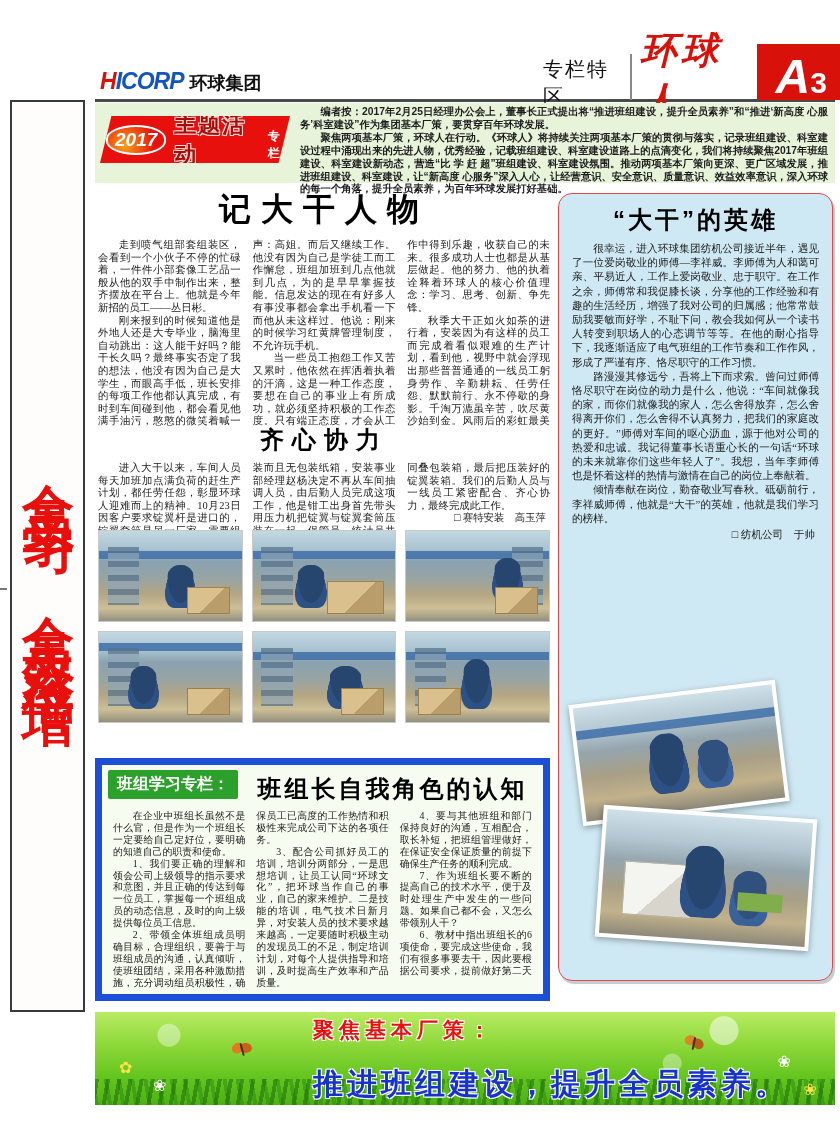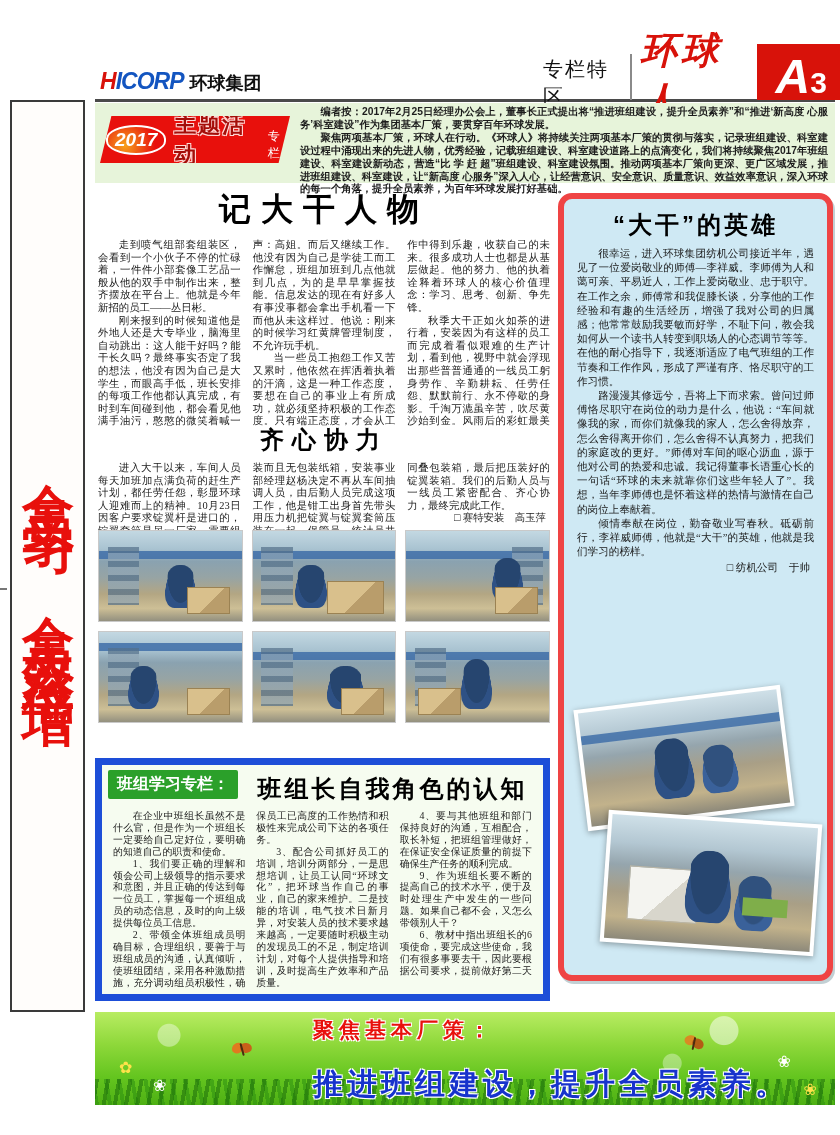--- a/index.html
+++ b/index.html
@@ -39,21 +39,21 @@
   .editor-text p { text-indent:2em; }
 
   .badge { position:absolute; left:100px; top:116px; width:190px; height:47px; background:#e8100c;
     clip-path:polygon(6% 0, 100% 0, 94% 100%, 0 100%); display:flex; align-items:center; }
   .badge .year { font-family:"Liberation Sans",sans-serif; font-weight:bold; font-style:italic;
     color:#fff; font-size:19px; background:radial-gradient(circle at 30% 70%, #f7a21b 0%, #e8100c 70%);
     border:2px solid #fff; border-radius:50%/46%; padding:2px 7px; margin-left:6px; }
   .badge .t { font-family:"Liberation Sans",sans-serif; font-weight:bold; font-size:22px; color:#a50d08;
     text-shadow:1px 1px 0 #ffd9d6, -1px -1px 0 #ffd9d6, 1px -1px 0 #ffd9d6, -1px 1px 0 #ffd9d6;
     letter-spacing:2px; margin-left:8px; }
-  .badge .s { font-family:"Liberation Sans",sans-serif; font-weight:normal; font-size:12px; color:#fff; margin:10px 0 0 4px; }
+  .badge .s { font-family:"Liberation Sans",sans-serif; font-weight:bold; font-size:12px; color:#fff; margin:10px 0 0 4px; }
 
   
   .headline { font-family:"Liberation Sans",sans-serif; font-weight:bold; color:#000; text-align:center; }
   .art-body { text-align:justify; color:#1a1a1a; column-fill:auto; }
   .art-body p { text-indent:2em; }
   .art-body .author { text-align:right; text-indent:0; padding-right:4px; }
 
   .art1 { position:absolute; left:98px; top:188px; width:452px; }
   .art1 .headline { font-size:32px; letter-spacing:10px; }
   .art1 .art-body { margin-top:7px; height:196px; overflow:hidden;
@@ -88,21 +88,21 @@
   .green-box { position:absolute; left:95px; top:758px; width:455px; height:243px;
     border:7px solid #1d4ed8; background:#f6fcf0; }
   .kicker { position:absolute; left:6px; top:5px; background:#2ba02a; color:#fff;
     font-family:"Liberation Sans",sans-serif; font-weight:bold; font-size:16px; padding:4px 9px; border-radius:2px; }
   .green-box .headline { margin:8px 10px 0 150px; font-size:24px; letter-spacing:3px; }
   .green-box .art-body { margin:5px 11px 0 11px; height:188px; overflow:hidden;
     column-count:3; column-gap:11px; font-size:9.9px; line-height:11.9px; }
 
   
   .hero-box { position:absolute; left:558px; top:193px; width:275px; height:788px;
-    background:#cfe9f4; border:6px solid #ef4444; border-radius:14px;
+    background:#cfe9f4; border:1px solid #ef4444; border-radius:14px;
     box-shadow:2px 3px 0 rgba(120,150,160,.45); overflow:hidden; }
   .hero-box .headline { margin-top:10px; font-size:24px; letter-spacing:3px; }
   .hero-box .art-body { margin:6px 13px 0 13px; font-size:10.6px; line-height:14.2px; }
   .hero-box .author { margin-top:2px; }
   .tilt-photo { position:absolute; width:208px; height:122px; background:#fff; padding:4px;
     box-shadow:0 2px 6px rgba(0,0,0,.35); }
   .tilt-photo .inner { width:100%; height:100%; overflow:hidden; position:relative;
     background:linear-gradient(180deg,#cfe0e8 0%,#b3c7d2 22%,#95a5ad 40%,#a99f86 62%,#c2b28b 82%,#8d897a 100%); }
   .tp1 { left:16px; top:498px; transform:rotate(-7deg); }
   .tp2 { left:40px; top:618px; transform:rotate(4deg); width:214px; height:132px; }
@@ -227,21 +227,21 @@
 
   <div class="green-box">
     <div class="kicker">班组学习专栏：</div>
     <div class="headline">班组长自我角色的认知</div>
     <div class="art-body">
       <p>在企业中班组长虽然不是什么官，但是作为一个班组长一定要给自己定好位，要明确的知道自己的职责和使命。</p>
       <p>1、我们要正确的理解和领会公司上级领导的指示要求和意图，并且正确的传达到每一位员工，掌握每一个班组成员的动态信息，及时的向上级提供每位员工信息。</p>
       <p>2、带领全体班组成员明确目标，合理组织，要善于与班组成员的沟通，认真倾听，使班组团结，采用各种激励措施，充分调动组员积极性，确保员工已高度的工作热情和积极性来完成公司下达的各项任务。</p>
       <p>3、配合公司抓好员工的培训，培训分两部分，一是思想培训，让员工认同“环球文化”，把环球当作自己的事业，自己的家来维护。二是技能的培训，电气技术日新月异，对安装人员的技术要求越来越高，一定要随时积极主动的发现员工的不足，制定培训计划，对每个人提供指导和培训，及时提高生产效率和产品质量。</p>
       <p>4、要与其他班组和部门保持良好的沟通，互相配合，取长补短，把班组管理做好，在保证安全保证质量的前提下确保生产任务的顺利完成。</p>
-      <p>9、作为班组长要不断的提高自己的技术水平，便于及时处理生产中发生的一些问题。如果自己都不会，又怎么带领别人干？</p>
+      <p>7、作为班组长要不断的提高自己的技术水平，便于及时处理生产中发生的一些问题。如果自己都不会，又怎么带领别人干？</p>
       <p>6、教材中指出班组长的6项使命，要完成这些使命，我们有很多事要去干，因此要根据公司要求，提前做好第二天的工作规划，不要做无头苍蝇和救火队长。</p>
 
     </div>
   </div>
 
   <div class="hero-box">
     <div class="headline">“大干”的英雄</div>
     <div class="art-body">
       <p>很幸运，进入环球集团纺机公司接近半年，遇见了一位爱岗敬业的师傅—李祥威。李师傅为人和蔼可亲、平易近人，工作上爱岗敬业、忠于职守。在工作之余，师傅常和我促膝长谈，分享他的工作经验和有趣的生活经历，增强了我对公司的归属感；他常常鼓励我要敏而好学，不耻下问，教会我如何从一个读书人转变到职场人的心态调节等等。在他的耐心指导下，我逐渐适应了电气班组的工作节奏和工作作风，形成了严谨有序、恪尽职守的工作习惯。</p>
       <p>路漫漫其修远兮，吾将上下而求索。曾问过师傅恪尽职守在岗位的动力是什么，他说：“车间就像我的家，而你们就像我的家人，怎么舍得放弃，怎么舍得离开你们，怎么舍得不认真努力，把我们的家庭改的更好。”师傅对车间的呕心沥血，源于他对公司的热爱和忠诚。我记得董事长语重心长的一句话“环球的未来就靠你们这些年轻人了”。我想，当年李师傅也是怀着这样的热情与激情在自己的岗位上奉献着。</p>

